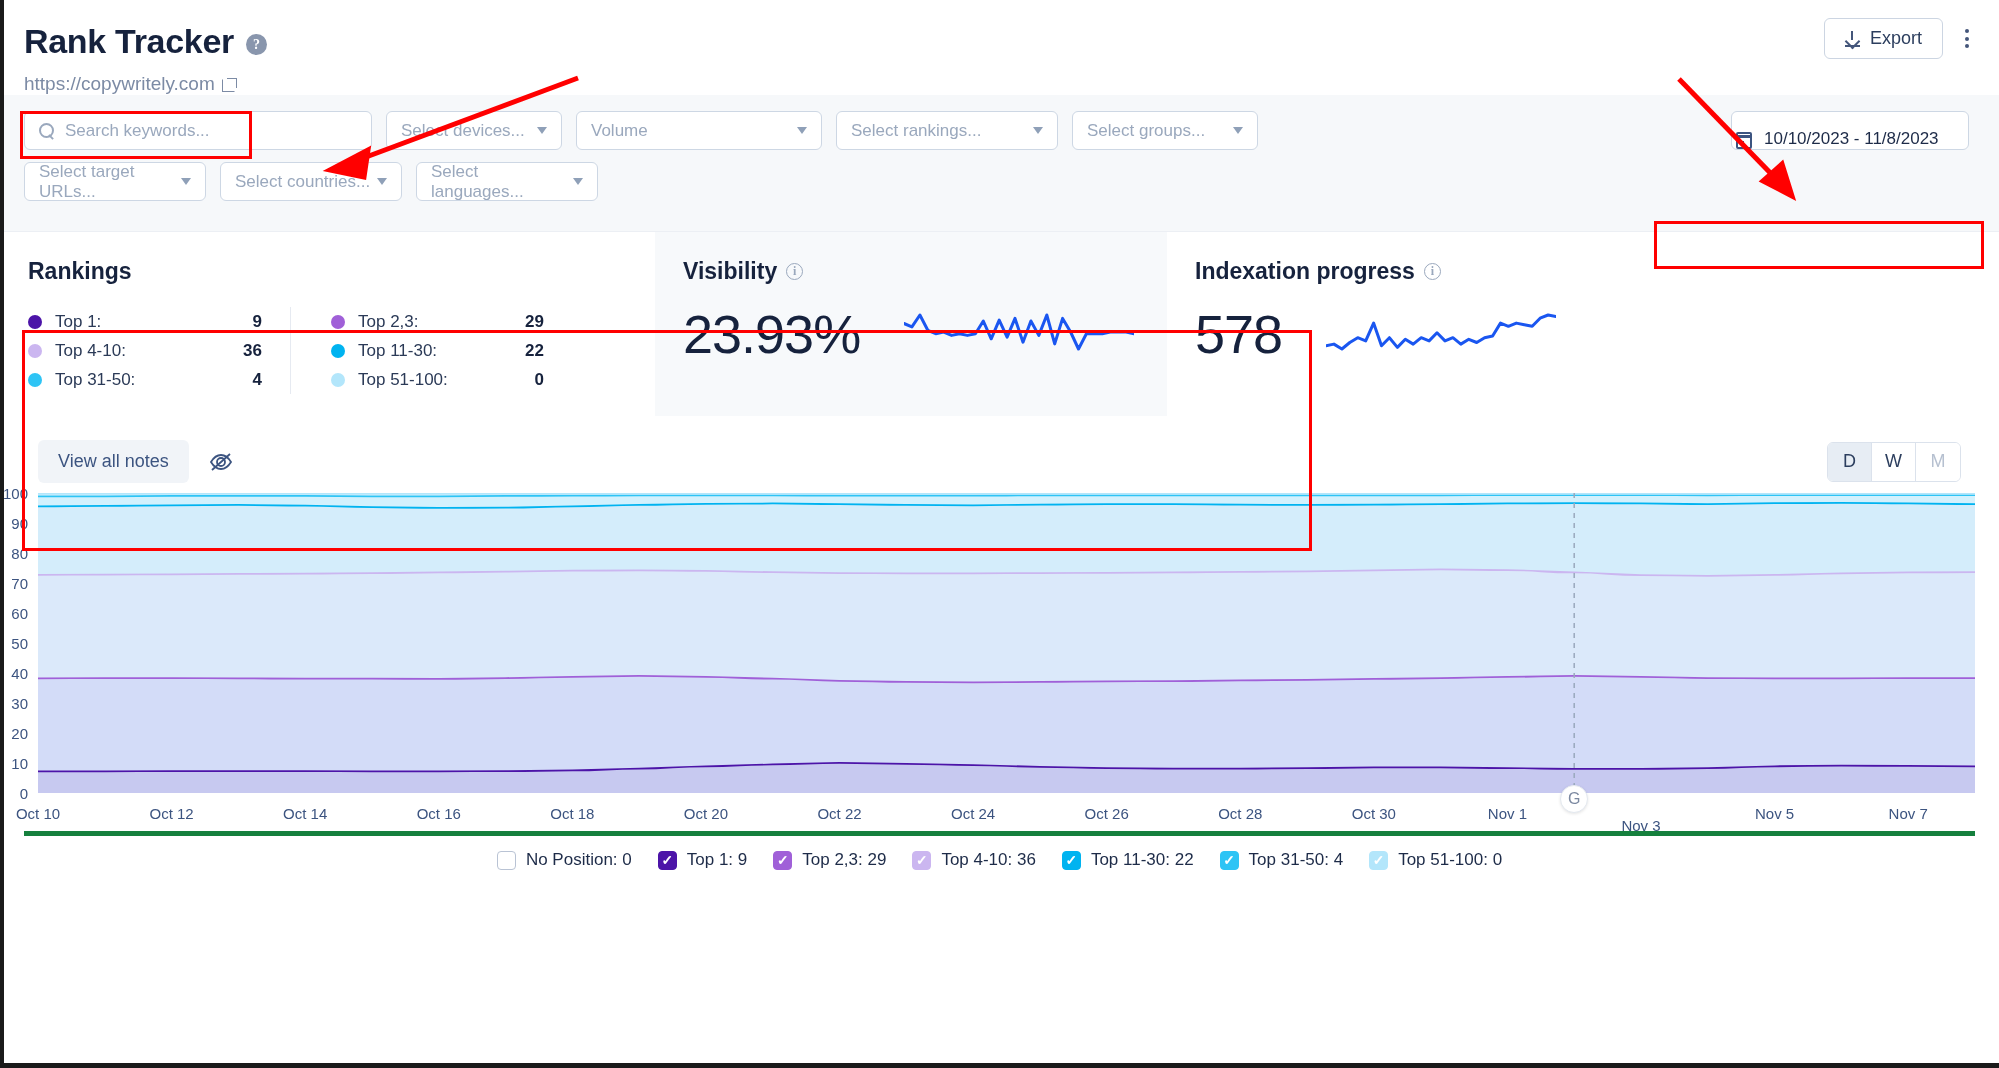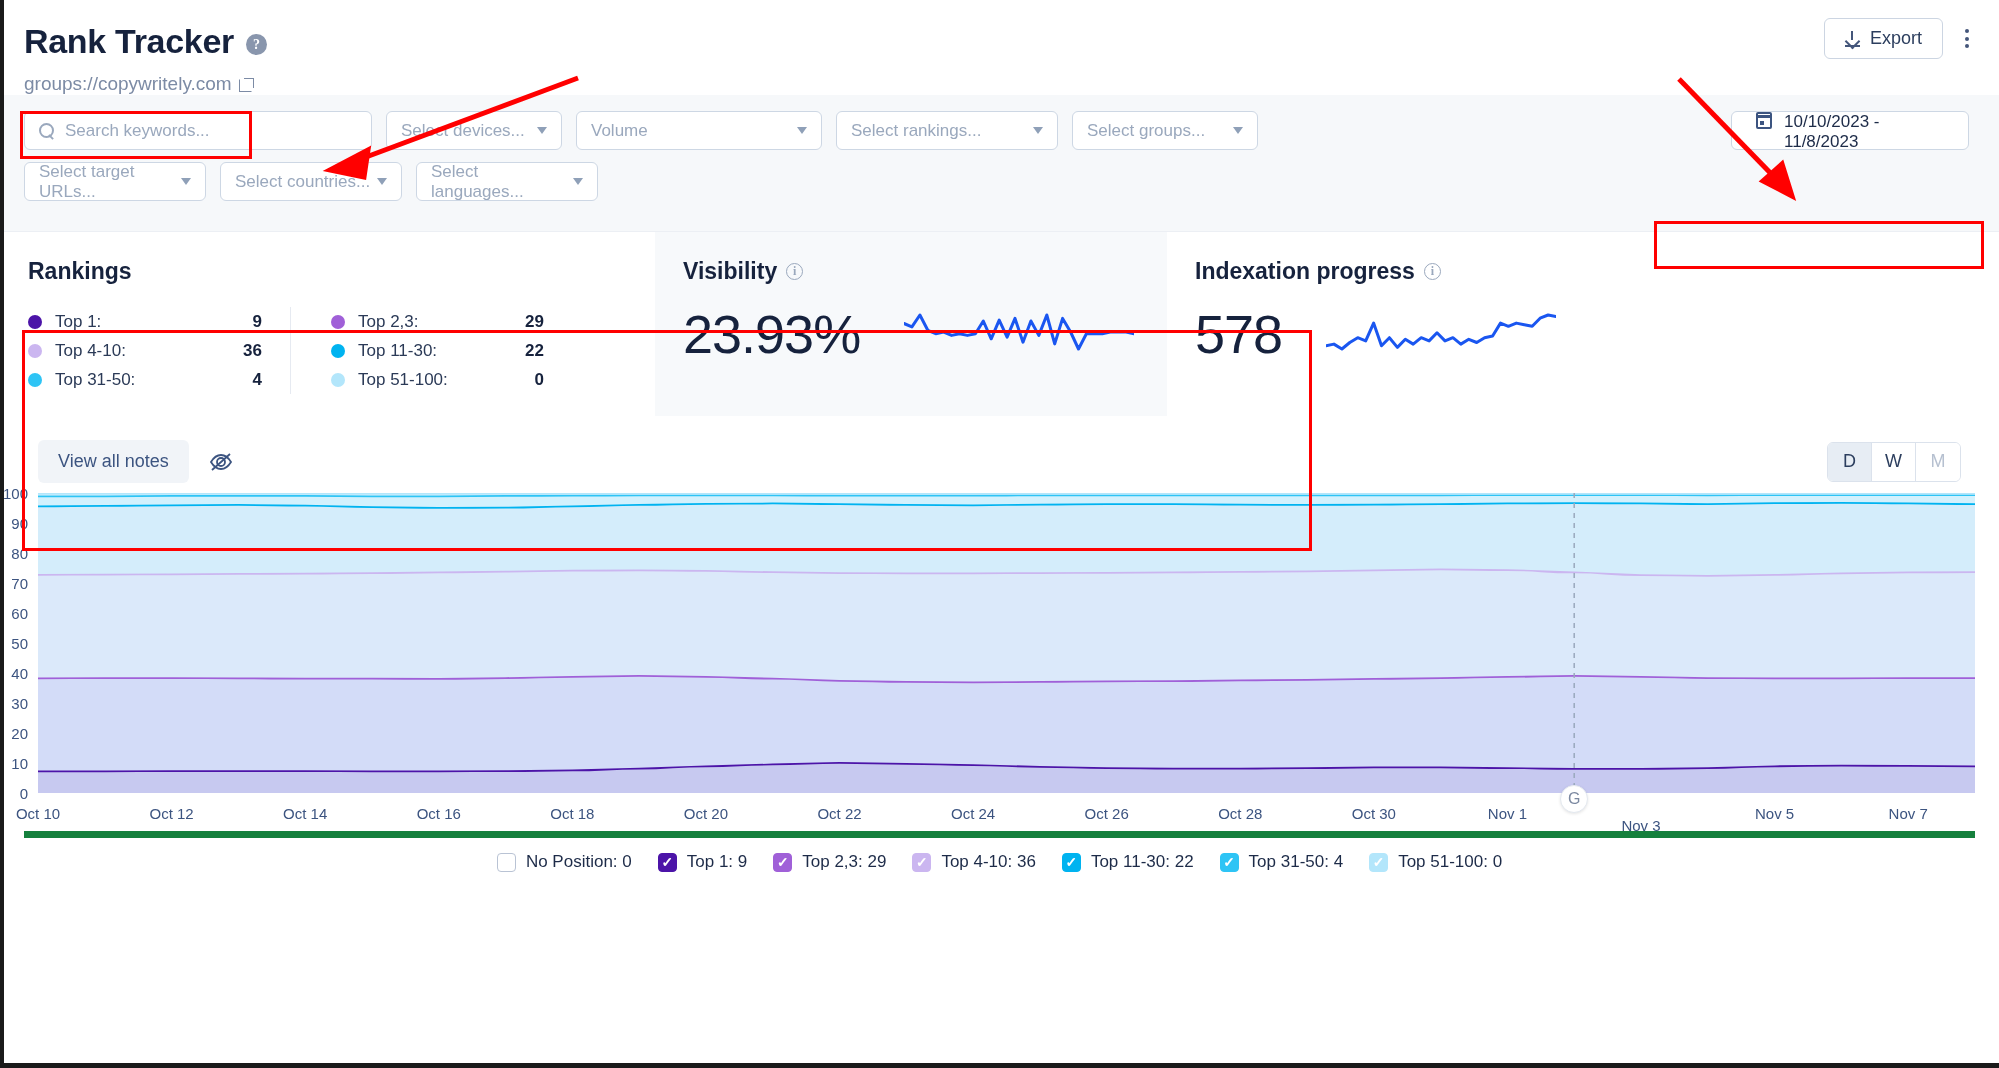--- a/index.html
+++ b/index.html
@@ -113,21 +113,21 @@
   .w-rankings{ width: 222px; }
   .w-groups  { width: 186px; }
   .w-urls    { width: 182px; }
   .w-countries{width: 182px; }
   .w-languages{width: 182px; }
 
   .daterange {
     position: absolute; right: 30px; top: 16px;
     width: 238px; height: 39px;
     border: 1px solid #cdd7e4; border-radius: 6px; background: #fff;
-    display: flex; align-items: flex-start; gap: 12px; padding: 0 24px;
+    display: flex; align-items: flex-end; gap: 12px; padding: 0 4px;
     font-size: 17px; color: #1d2b48; cursor: pointer;
   }
   .cal-icon { width:16px; height:17px; border:2px solid #3c5480; border-radius:2px; position:relative; flex:0 0 auto;}
   .cal-icon::before{content:'';position:absolute;left:-2px;top:1px;width:16px;height:3px;background:#3c5480;}
   .cal-icon::after{content:'';position:absolute;left:2px;top:7px;width:4px;height:4px;background:#3c5480;}
 
   
   .kpis { display: flex; gap: 0; padding: 0; background:#fff; }
   .card { padding: 26px 0 22px 0; }
   .card-title {
@@ -200,21 +200,21 @@
     position: absolute; width: 28px; height: 28px; border-radius: 50%;
     background: #fff; border: 1px solid #e4e9f0;
     display: flex; align-items: center; justify-content: center;
     font-size: 16px; color: #7b88a0; cursor: pointer;
     box-shadow: 0 1px 3px rgba(0,0,0,.10);
   }
 
   
   .legend {
     display: flex; justify-content: center; align-items: center; gap: 26px;
-    padding: 14px 0 12px 0; border-top: 7px solid #15803d; margin: 0 24px;
+    padding: 14px 0 12px 0; border-top: 5px solid #15803d; margin: 0 24px;
   }
   .leg { display: flex; align-items: center; gap: 10px; font-size: 17px; color: #1d2b48; cursor: pointer; }
   .chk {
     width: 19px; height: 19px; border-radius: 4px;
     display: flex; align-items: center; justify-content: center;
     border: 1.6px solid #b9c3d4; background: #fff;
     font-size: 14px; color: #fff; font-weight: bold; flex: 0 0 auto;
   }
 
   
@@ -227,21 +227,21 @@
 <body>
 
 <div class="page">
 
   <div class="header">
     <div class="title-row">
       <div class="page-title">Rank Tracker</div>
       <div class="help-icon">?</div>
     </div>
     <div class="site-url">
-      <span>groups://copywritely.com</span>
+      <span>https://copywritely.com</span>
       <span class="ext-link"></span>
     </div>
 
     <div class="header-actions">
       <div class="export-btn">
         <span class="dl-icon">
             <span class="dl-base"></span>
           </span>
         <span>Export</span>
       </div>

